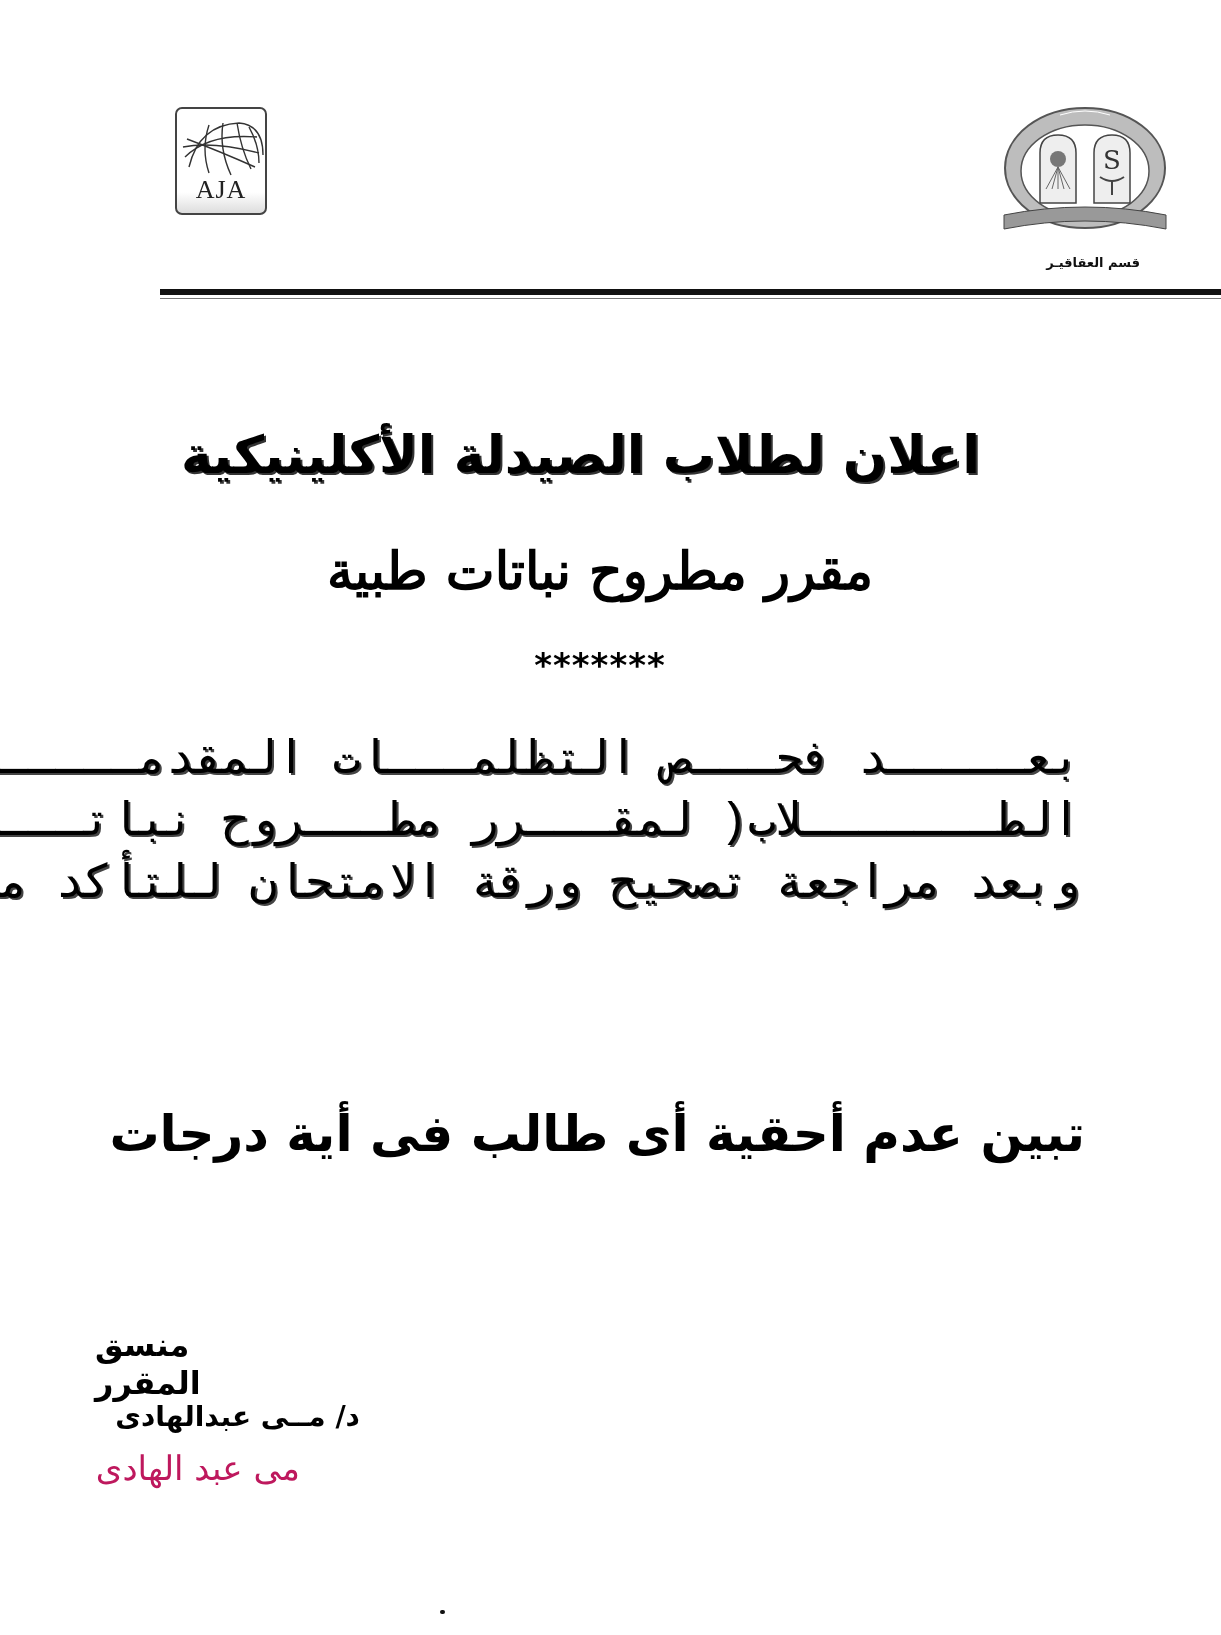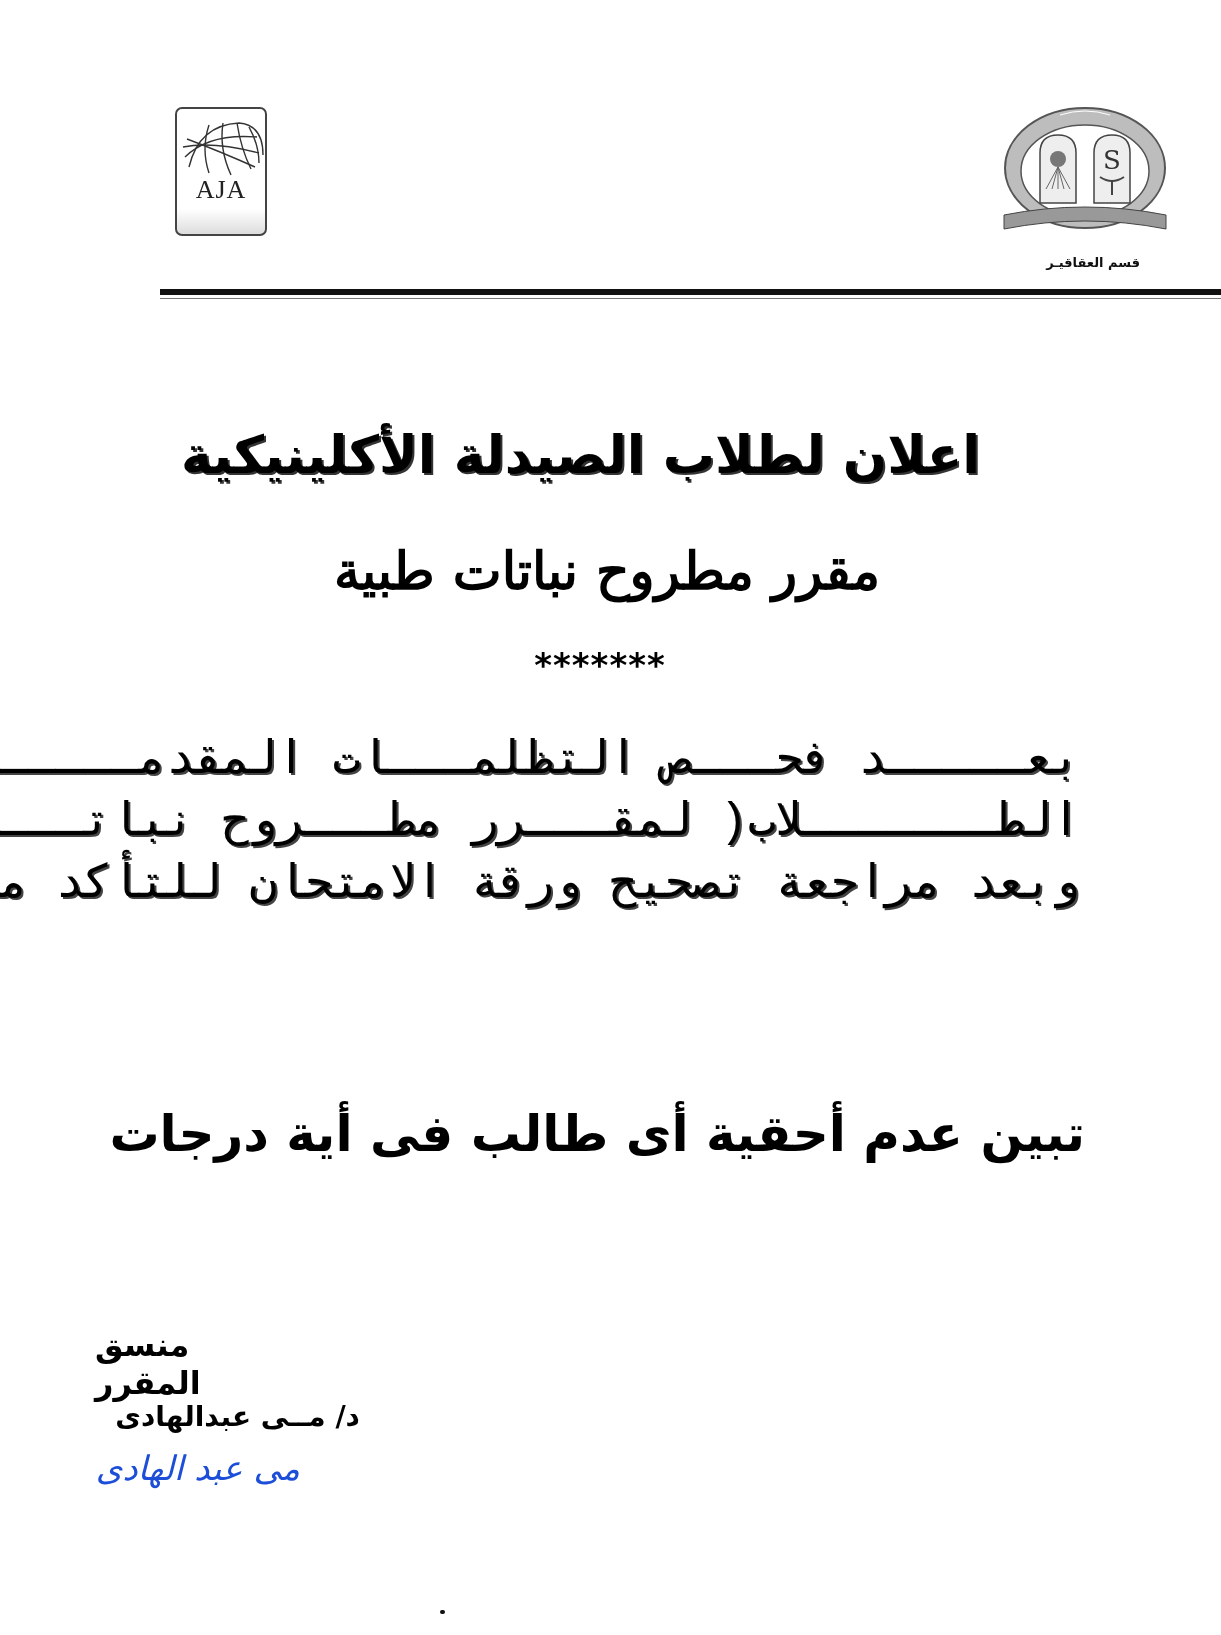--- a/index.html
+++ b/index.html
@@ -13,21 +13,21 @@
       position: relative;
       overflow: hidden;
       font-family: "DejaVu Sans", sans-serif;
       color: #000;
     }
     .abs { position: absolute; }
 
     
     .aja-logo {
       left: 175px; top: 107px;
-      width: 92px; height: 129px;
+      width: 92px; height: 108px;
       border: 2px solid #444;
       border-radius: 7px;
       box-sizing: border-box;
       background: linear-gradient(#fff 80%, #ddd 100%);
     }
     .aja-logo svg { position: absolute; left: 2px; top: 6px; }
     .aja-text {
       position: absolute;
       left: 0; right: 0; top: 66px;
       text-align: center;
@@ -61,20 +61,21 @@
     }
     .rule-thin {
       left: 160px; top: 298px;
       width: 1061px; height: 1px;
       background: #777;
     }
 
     
     .title {
       direction: rtl;
+      text-align: center;
       font-family: "DejaVu Sans", sans-serif;
       font-weight: bold;
       white-space: nowrap;
       text-shadow: 2px 2px 0 #333;
     }
     .title-1 {
       left: 240px; top: 425px;
       width: 740px;
       font-size: 52px;
     }
@@ -147,23 +148,22 @@
       font-weight: bold;
       font-size: 28px;
       white-space: nowrap;
     }
     .handwriting {
       left: 10px; top: 1448px;
       width: 290px;
       direction: rtl;
       text-align: right;
       font-family: "DejaVu Serif", serif;
-      font-style: italic;
       font-size: 34px;
-      color: #1d4ed8;
+      color: #be185d;
       white-space: nowrap;
     }
     .speck {
       width: 5px; height: 4px;
       background: #111;
       border-radius: 2px;
     }
   </style>
 </head>
 <body>

